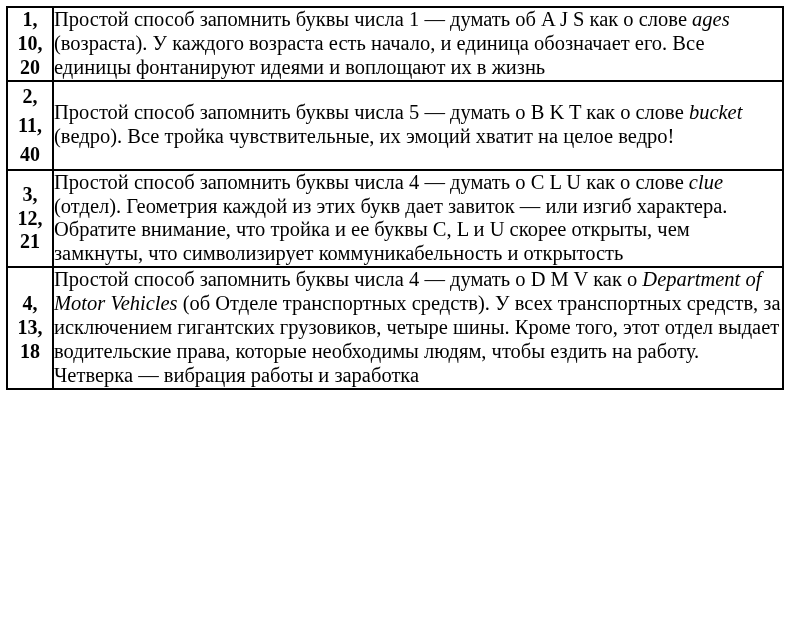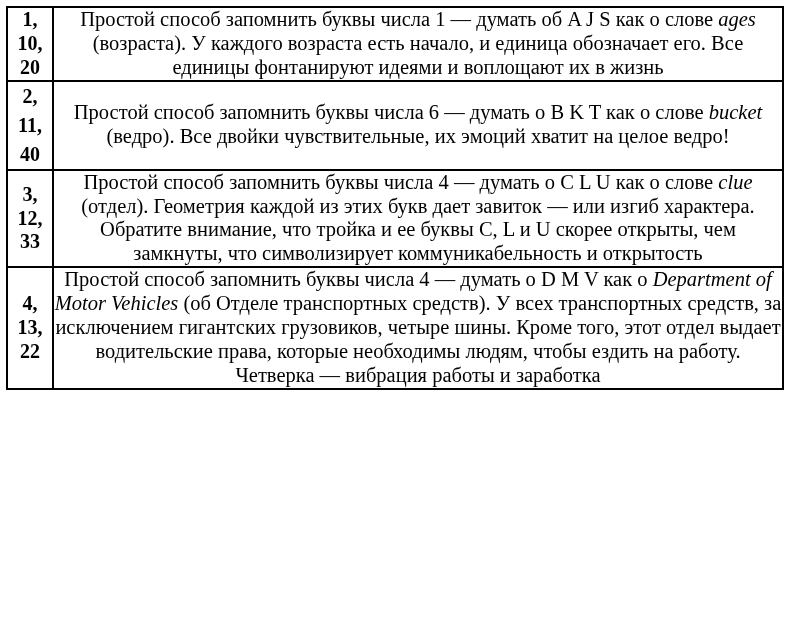--- a/index.html
+++ b/index.html
@@ -46,21 +46,21 @@
     width: 100%;
   }
   td.num-cell .nums span {
     display: block;
     white-space: nowrap;
   }
   td.text-cell {
     padding: 3px 6px 4px 7px;
     font-size: 20.5px;
     line-height: 1.165;
-    text-align: center;
+    text-align: left;
     hyphens: none;
   }
   td.text-cell .body-text {
     display: block;
   }
   em.it {
     font-style: italic;
   }
   
   tr.row-1 td.num-cell { vertical-align: middle; }
@@ -93,41 +93,41 @@
       </tr>
       <tr class="row-2">
         <td class="num-cell">
           <span class="nums">
             <span>2,</span>
             <span>11,</span>
             <span>40</span>
           </span>
         </td>
         <td class="text-cell">
-          <span class="body-text"><span>Простой способ запомнить буквы числа 6 — думать о B K T как о слове </span><em class="it">bucket</em><span> (ведро). Все двойки чувствительные, их эмоций хватит на целое ведро!</span></span>
+          <span class="body-text"><span>Простой способ запомнить буквы числа 5 — думать о B K T как о слове </span><em class="it">bucket</em><span> (ведро). Все тройка чувствительные, их эмоций хватит на целое ведро!</span></span>
         </td>
       </tr>
       <tr class="row-3">
         <td class="num-cell">
           <span class="nums">
             <span>3,</span>
             <span>12,</span>
-            <span>33</span>
+            <span>21</span>
           </span>
         </td>
         <td class="text-cell">
           <span class="body-text"><span>Простой способ запомнить буквы числа 4 — думать о C L U как о слове </span><em class="it">clue</em><span> (отдел). Геометрия каждой из этих букв дает завиток — или изгиб характера. Обратите внимание, что тройка и ее буквы C, L и U скорее открыты, чем замкнуты, что символизирует коммуникабельность и открытость</span></span>
         </td>
       </tr>
       <tr class="row-4">
         <td class="num-cell">
           <span class="nums">
             <span>4,</span>
             <span>13,</span>
-            <span>22</span>
+            <span>18</span>
           </span>
         </td>
         <td class="text-cell">
           <span class="body-text"><span>Простой способ запомнить буквы числа 4 — думать о D M V как о </span><em class="it">Department of Motor Vehicles</em><span> (об Отделе транспортных средств). У всех транспортных средств, за исключением гигантских грузовиков, четыре шины. Кроме того, этот отдел выдает водительские права, которые необходимы людям, чтобы ездить на работу. Четверка — вибрация работы и заработка</span></span>
         </td>
       </tr>
     </tbody>
   </table>
 </div>
 

